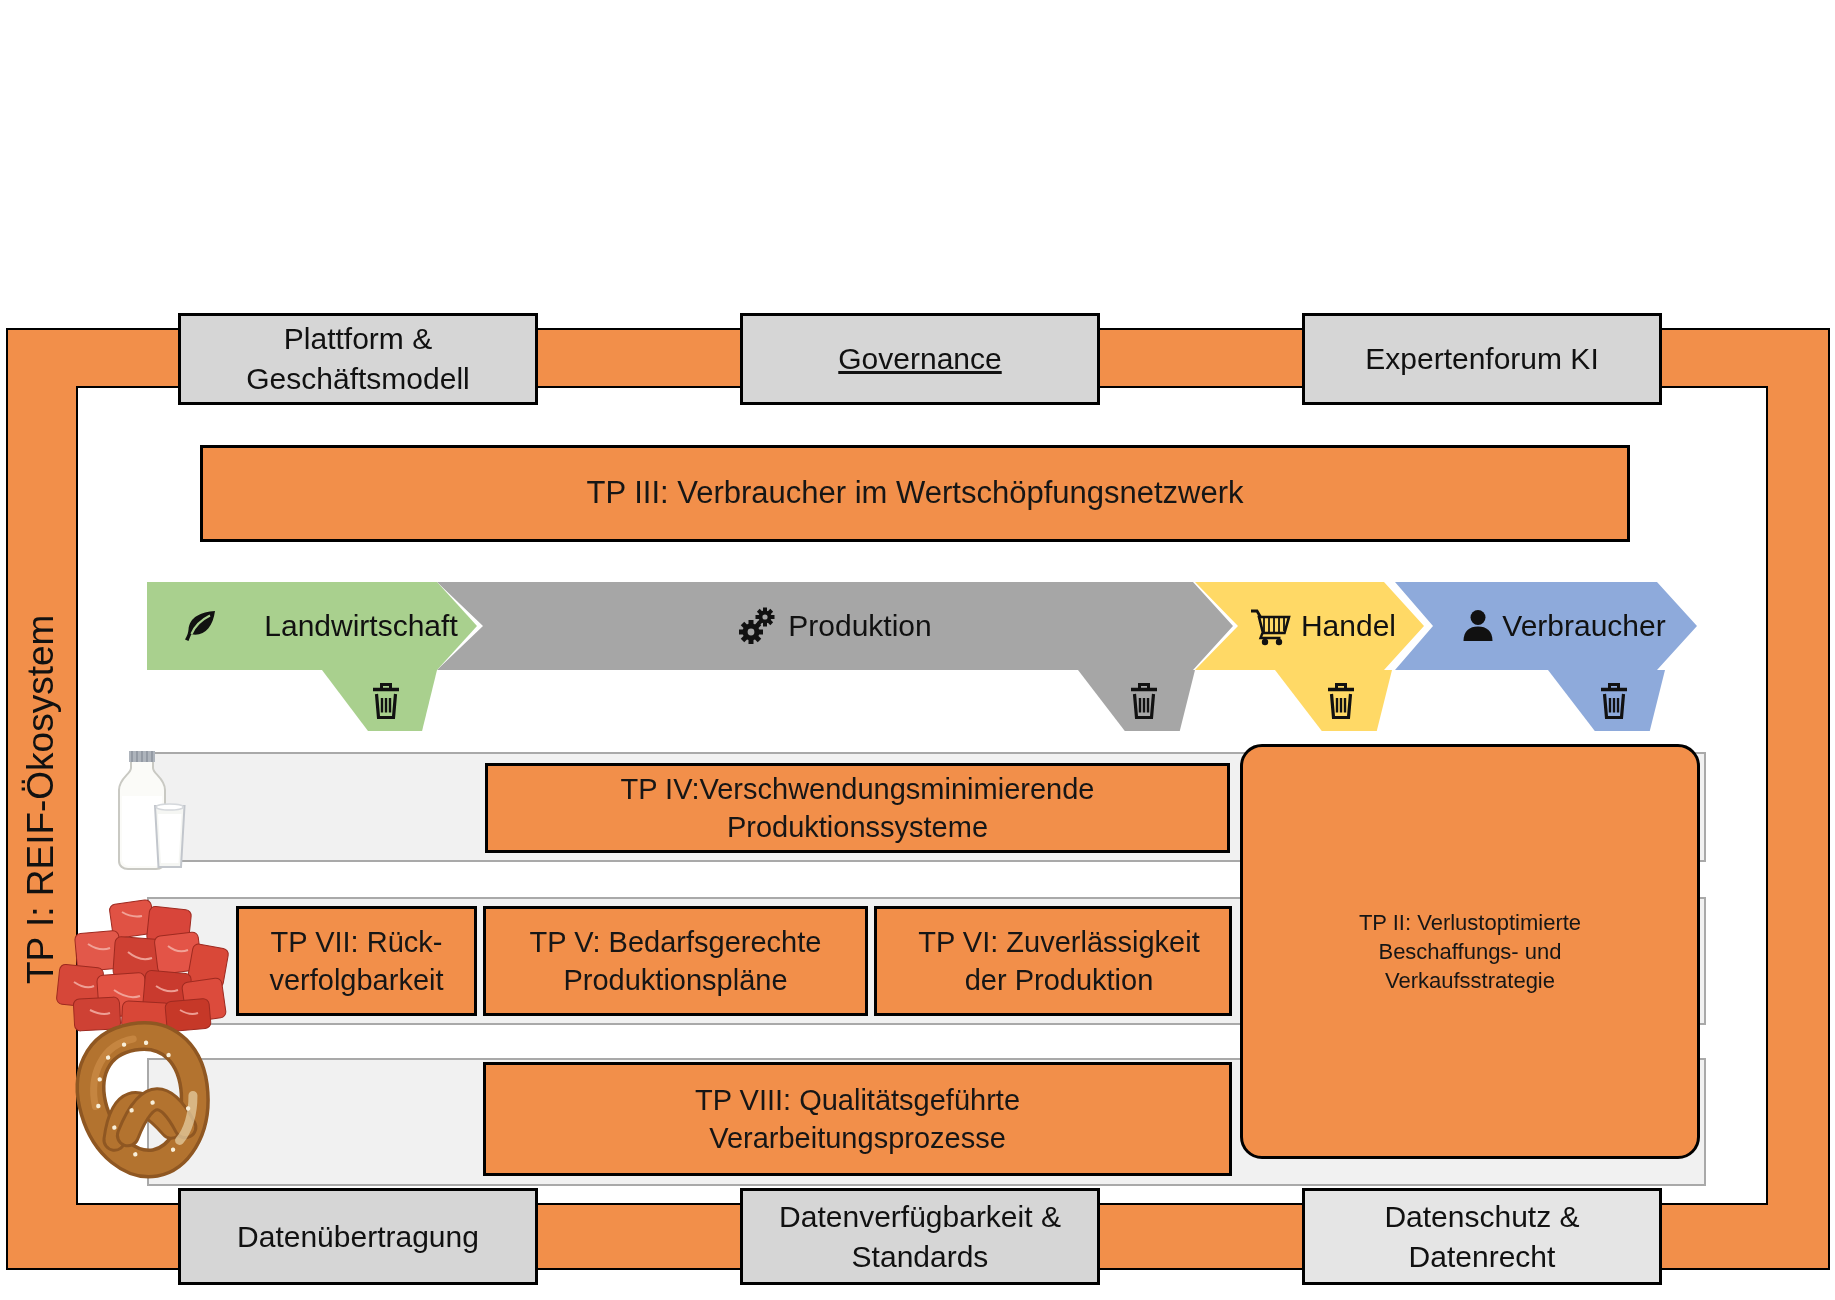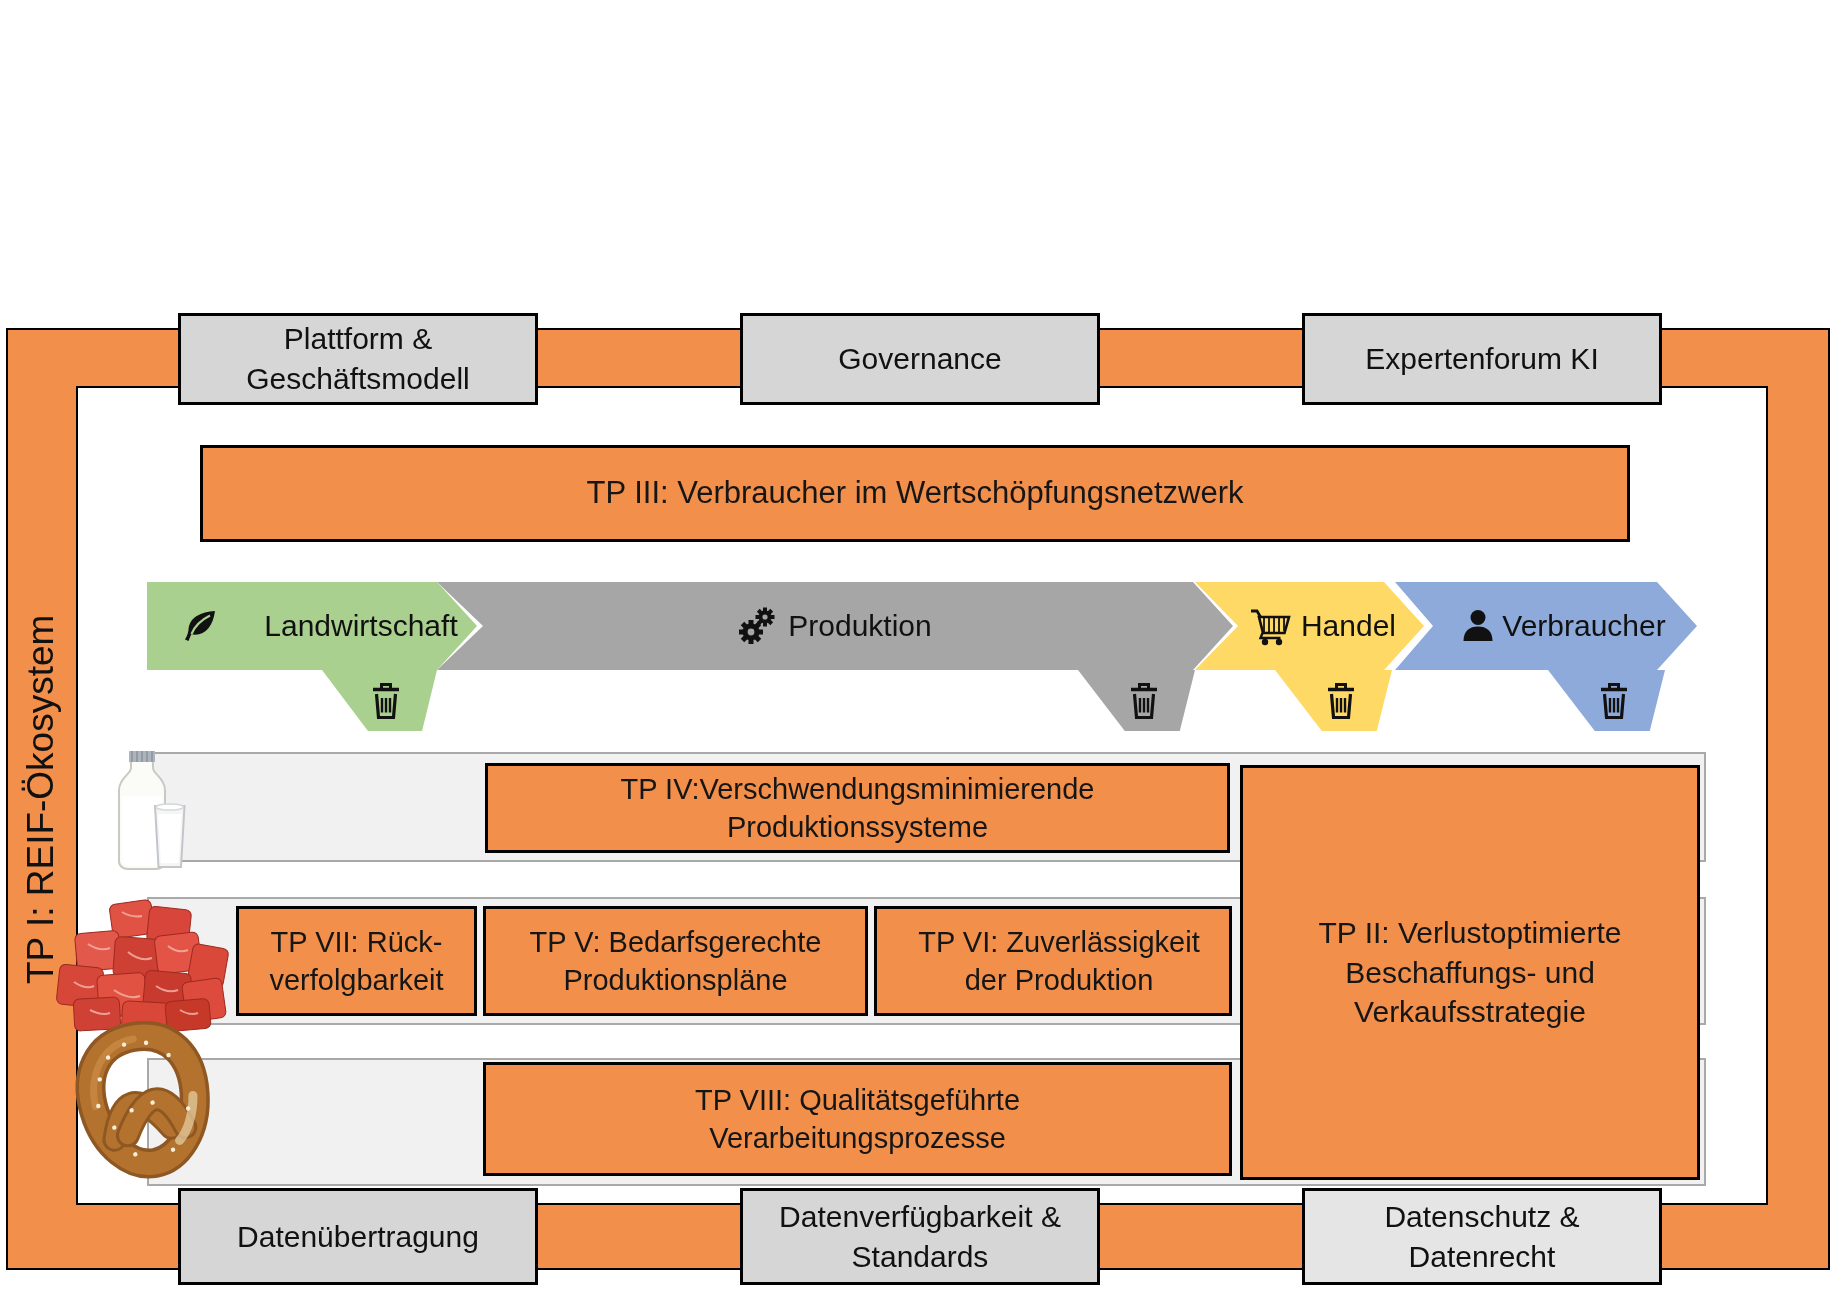--- a/index.html
+++ b/index.html
@@ -25,21 +25,21 @@
 <div id="canvas">
 
   <div class="abs" style="left: 6px; top: 328px; width: 1824px; height: 942px; border: 2px solid rgb(0, 0, 0); background-color: rgb(242, 143, 74);"></div>
 
   <div class="abs" style="left:76px;top:386px;width:1692px;height:819px;background:#fff;border:2px solid #000;"></div>
 
   <div class="abs" id="frame-label" style="left:6px;top:328px;width:70px;height:942px;">TP I: REIF-Ökosystem</div>
 
   <div class="abs cbox gbox" style="left: 178px; top: 313px; width: 360px; height: 92px; background-color: rgb(214, 214, 214);">Plattform &amp;
 Geschäftsmodell</div>
-  <div class="abs cbox gbox" style="left: 740px; top: 313px; width: 360px; height: 92px; background-color: rgb(214, 214, 214);">Governance</div>
+  <div class="abs cbox gbox" style="left: 740px; top: 313px; width: 360px; height: 92px; background-color: rgb(214, 214, 214); text-decoration: underline;">Governance</div>
   <div class="abs cbox gbox" style="left: 1302px; top: 313px; width: 360px; height: 92px; background-color: rgb(214, 214, 214);">Expertenforum KI</div>
 
   <div class="abs cbox obox" style="left: 200px; top: 445px; width: 1430px; height: 97px; font-size: 31px; background-color: rgb(242, 143, 74);">TP III: Verbraucher im Wertschöpfungsnetzwerk</div>
 
   <div class="abs arrow" style="left: 437px; top: 582px; width: 796px; height: 88px; clip-path: polygon(0px 0px, 756px 0px, 796px 50%, 756px 100%, 0px 100%, 46px 50%); background-color: rgb(166, 166, 166);">
     <span class="ic">
       <svg width="40" height="40" viewBox="0 0 40 40">
         <g transform="translate(27,11)">
           <g fill="#111">
             <rect x="-2" y="-9.5" width="4" height="19"></rect>
@@ -152,21 +152,21 @@
   <div class="abs cbox obox" style="left: 483px; top: 906px; width: 385px; height: 110px; background-color: rgb(242, 143, 74);">TP V: Bedarfsgerechte
 Produktionspläne</div>
   <div class="abs cbox obox" style="left: 236px; top: 906px; width: 241px; height: 110px; background-color: rgb(242, 143, 74);">TP VII: Rück-
 verfolgbarkeit</div>
   <div class="abs cbox obox" style="left: 874px; top: 906px; width: 358px; height: 110px; background-color: rgb(242, 143, 74); padding-left: 12px;">TP VI: Zuverlässigkeit
 der Produktion</div>
 
   <div class="abs cbox obox" style="left: 483px; top: 1062px; width: 749px; height: 114px; background-color: rgb(242, 143, 74);">TP VIII: Qualitätsgeführte
 Verarbeitungsprozesse</div>
 
-  <div class="abs cbox obox" style="left: 1240px; top: 765px; width: 460px; height: 415px; font-size: 30px; background-color: rgb(242, 143, 74);">TP II: Verlustoptimierte
+  <div class="abs cbox obox" style="left: 1240px; top: 744px; width: 460px; height: 415px; font-size: 22px; background-color: rgb(242, 143, 74); border-radius: 22px;">TP II: Verlustoptimierte
 Beschaffungs- und
 Verkaufsstrategie</div>
 
   <div class="abs" style="left:108px;top:744px;">
     <svg width="84" height="130" viewBox="0 0 84 130">
       <path d="M23 17 H45 V24 C45 30 57 34 57 46 V117 C57 122 53 125 48 125 H20 C15 125 11 122 11 117 V46 C11 34 23 30 23 24 Z" fill="#FBFBF8" stroke="#C9C9C3" stroke-width="2"></path>
       <path d="M14 52 V114 C14 119 17 122 21 122 H47 C51 122 54 119 54 114 V52 Z" fill="#FFFFFF"></path>
       <rect x="21" y="7" width="26" height="11" fill="#AEB4BC"></rect>
       <path d="M24 7 v11 M29 7 v11 M34 7 v11 M39 7 v11 M44 7 v11" stroke="#8E959F" stroke-width="1.6"></path>
       <path d="M47 62 L50.5 123 H73 L76.5 62 Z" fill="#F5F6F3" stroke="#C2C6CC" stroke-width="2"></path>

